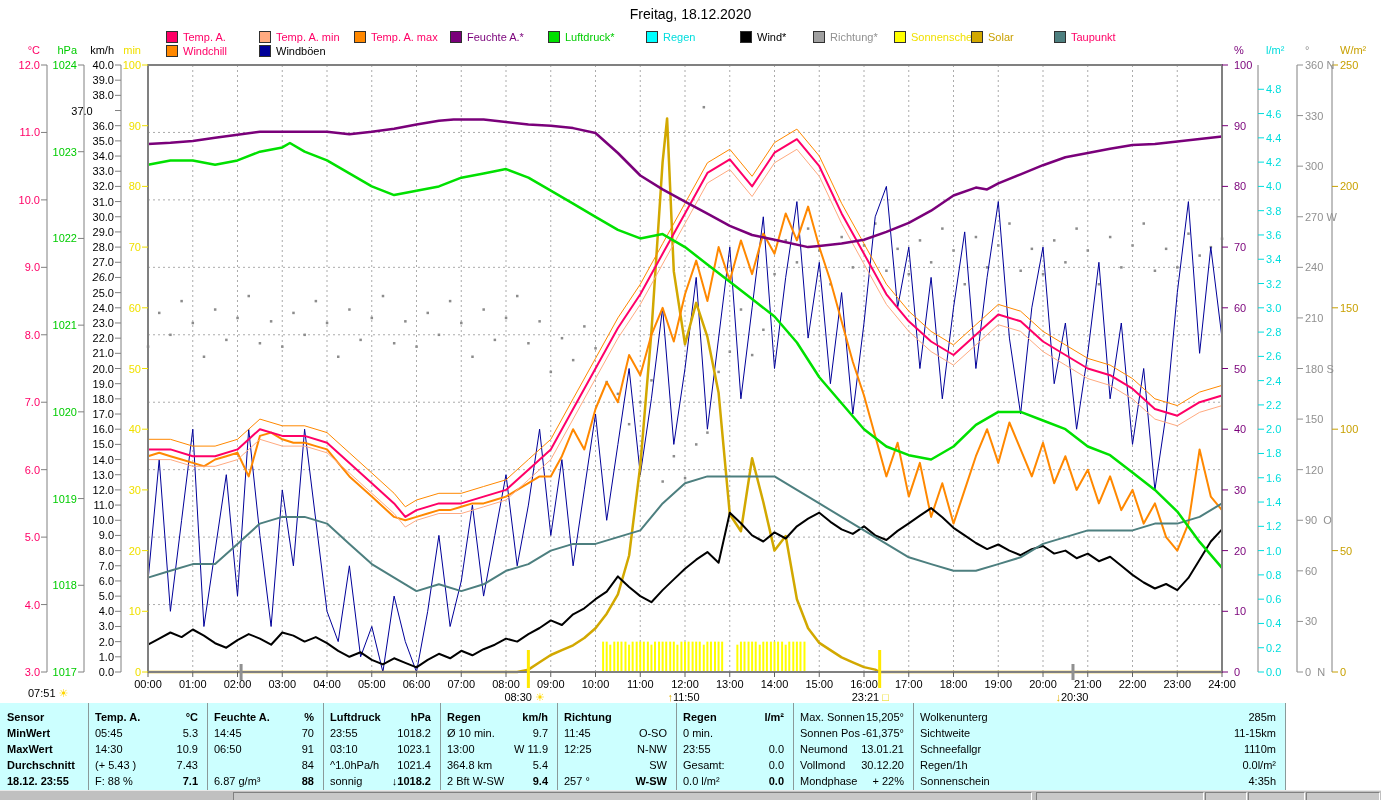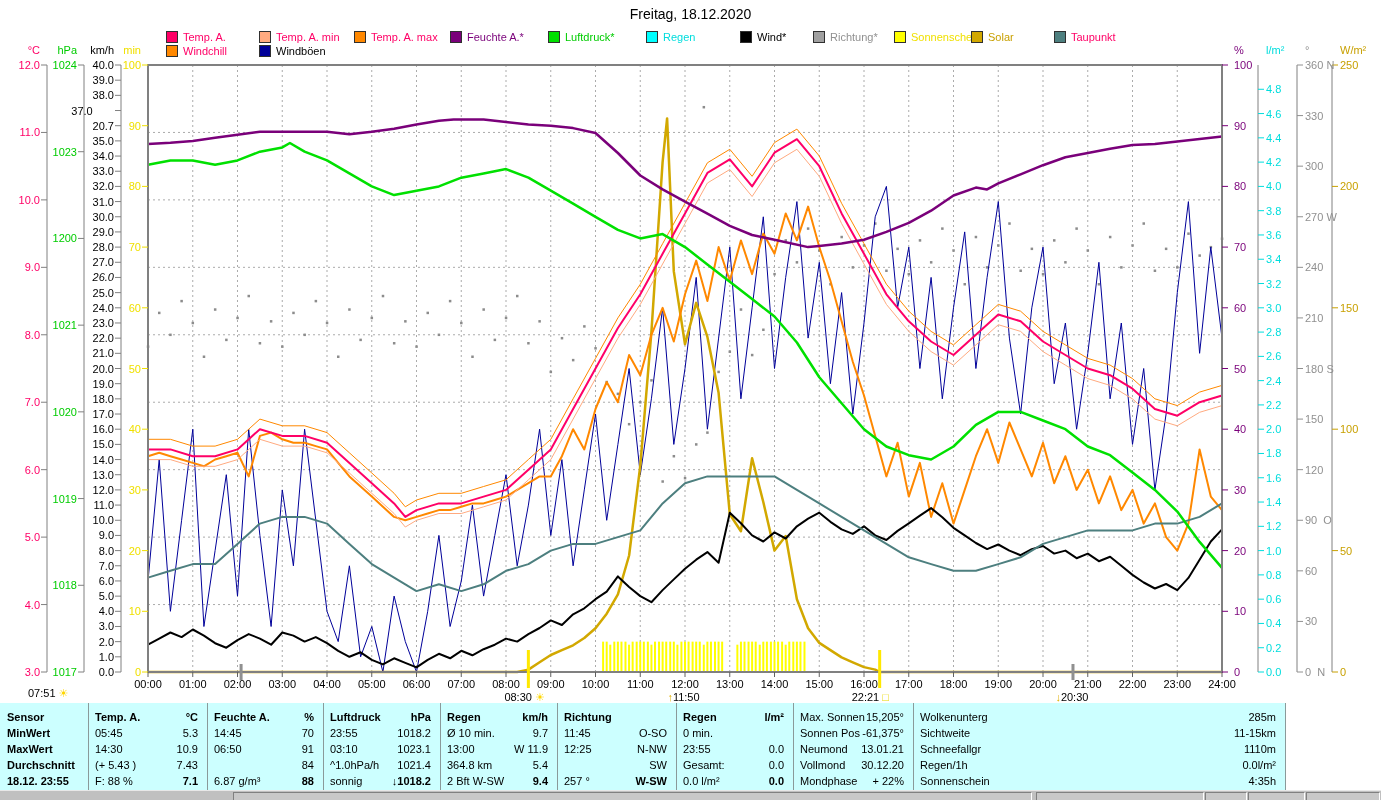--- a/index.html
+++ b/index.html
@@ -488,21 +488,21 @@
       <div class="axlab r" style="top: 328.778px; color: rgb(255, 0, 102); left: -24px; width: 64px;">8.0</div>
       <div class="axlab r" style="top: 261.333px; color: rgb(255, 0, 102); left: -24px; width: 64px;">9.0</div>
       <div class="axlab r" style="top: 193.889px; color: rgb(255, 0, 102); left: -24px; width: 64px;">10.0</div>
       <div class="axlab r" style="top: 126.444px; color: rgb(255, 0, 102); left: -24px; width: 64px;">11.0</div>
       <div class="axlab r" style="top: 59px; color: rgb(255, 0, 102); left: -24px; width: 64px;">12.0</div>
       <div class="axlab r" style="top: 666px; color: rgb(0, 204, 0); left: 13px; width: 64px;">1017</div>
       <div class="axlab r" style="top: 579.286px; color: rgb(0, 204, 0); left: 13px; width: 64px;">1018</div>
       <div class="axlab r" style="top: 492.571px; color: rgb(0, 204, 0); left: 13px; width: 64px;">1019</div>
       <div class="axlab r" style="top: 405.857px; color: rgb(0, 204, 0); left: 13px; width: 64px;">1020</div>
       <div class="axlab r" style="top: 319.143px; color: rgb(0, 204, 0); left: 13px; width: 64px;">1021</div>
-      <div class="axlab r" style="top: 232.429px; color: rgb(0, 204, 0); left: 13px; width: 64px;">1200</div>
+      <div class="axlab r" style="top: 232.429px; color: rgb(0, 204, 0); left: 13px; width: 64px;">1022</div>
       <div class="axlab r" style="top: 145.714px; color: rgb(0, 204, 0); left: 13px; width: 64px;">1023</div>
       <div class="axlab r" style="top: 59px; color: rgb(0, 204, 0); left: 13px; width: 64px;">1024</div>
       <div class="axlab r" style="top: 666px; color: rgb(0, 0, 0); left: 50px; width: 64px;">0.0</div>
       <div class="axlab r" style="top: 650.825px; color: rgb(0, 0, 0); left: 50px; width: 64px;">1.0</div>
       <div class="axlab r" style="top: 635.65px; color: rgb(0, 0, 0); left: 50px; width: 64px;">2.0</div>
       <div class="axlab r" style="top: 620.475px; color: rgb(0, 0, 0); left: 50px; width: 64px;">3.0</div>
       <div class="axlab r" style="top: 605.3px; color: rgb(0, 0, 0); left: 50px; width: 64px;">4.0</div>
       <div class="axlab r" style="top: 590.125px; color: rgb(0, 0, 0); left: 50px; width: 64px;">5.0</div>
       <div class="axlab r" style="top: 574.95px; color: rgb(0, 0, 0); left: 50px; width: 64px;">6.0</div>
       <div class="axlab r" style="top: 559.775px; color: rgb(0, 0, 0); left: 50px; width: 64px;">7.0</div>
@@ -527,21 +527,21 @@
       <div class="axlab r" style="top: 271.45px; color: rgb(0, 0, 0); left: 50px; width: 64px; font-style: italic;">26.0</div>
       <div class="axlab r" style="top: 256.275px; color: rgb(0, 0, 0); left: 50px; width: 64px;">27.0</div>
       <div class="axlab r" style="top: 241.1px; color: rgb(0, 0, 0); left: 50px; width: 64px;">28.0</div>
       <div class="axlab r" style="top: 225.925px; color: rgb(0, 0, 0); left: 50px; width: 64px;">29.0</div>
       <div class="axlab r" style="top: 210.75px; color: rgb(0, 0, 0); left: 50px; width: 64px;">30.0</div>
       <div class="axlab r" style="top: 195.575px; color: rgb(0, 0, 0); left: 50px; width: 64px;">31.0</div>
       <div class="axlab r" style="top: 180.4px; color: rgb(0, 0, 0); left: 50px; width: 64px;">32.0</div>
       <div class="axlab r" style="top: 165.225px; color: rgb(0, 0, 0); left: 50px; width: 64px;">33.0</div>
       <div class="axlab r" style="top: 150.05px; color: rgb(0, 0, 0); left: 50px; width: 64px;">34.0</div>
       <div class="axlab r" style="top: 134.875px; color: rgb(0, 0, 0); left: 50px; width: 64px;">35.0</div>
-      <div class="axlab r" style="top: 119.7px; color: rgb(0, 0, 0); left: 50px; width: 64px;">20.7</div>
+      <div class="axlab r" style="top: 119.7px; color: rgb(0, 0, 0); left: 50px; width: 64px;">36.0</div>
       <div class="axlab r" style="top: 104.525px; color: rgb(0, 0, 0); left: 50px; width: 64px; text-align: center;">37.0</div>
       <div class="axlab r" style="top: 89.35px; color: rgb(0, 0, 0); left: 50px; width: 64px;">38.0</div>
       <div class="axlab r" style="top: 74.175px; color: rgb(0, 0, 0); left: 50px; width: 64px;">39.0</div>
       <div class="axlab r" style="top: 59px; color: rgb(0, 0, 0); left: 50px; width: 64px;">40.0</div>
       <div class="axlab r" style="top: 666px; color: rgb(240, 224, 0); left: 77px; width: 64px;">0</div>
       <div class="axlab r" style="top: 605.3px; color: rgb(240, 224, 0); left: 77px; width: 64px;">10</div>
       <div class="axlab r" style="top: 544.6px; color: rgb(240, 224, 0); left: 77px; width: 64px;">20</div>
       <div class="axlab r" style="top: 483.9px; color: rgb(240, 224, 0); left: 77px; width: 64px;">30</div>
       <div class="axlab r" style="top: 423.2px; color: rgb(240, 224, 0); left: 77px; width: 64px;">40</div>
       <div class="axlab r" style="top: 362.5px; color: rgb(240, 224, 0); left: 77px; width: 64px;">50</div>
@@ -630,21 +630,21 @@
       <div class="xlab" style="left: 1021px; top: 678px;">20:00</div>
       <div class="xlab" style="left: 1065.75px; top: 678px;">21:00</div>
       <div class="xlab" style="left: 1110.5px; top: 678px;">22:00</div>
       <div class="xlab" style="left: 1155.25px; top: 678px;">23:00</div>
       <div class="xlab" style="left: 1200px; top: 678px;">24:00</div>
     </div>
 
   <div class="marker" id="mk-sunrise" style="left: 28px; top: 687px;"><span>07:51</span> <span class="ico">☀</span></div>
   <div class="marker" id="mk-sunstart" style="left: 504.375px; top: 691px;"><span>08:30</span> <span class="ico">☀</span></div>
   <div class="marker" id="mk-moonrise" style="left: 667.393px; top: 691px;"><span class="arr">↑</span><span>11:50</span></div>
-  <div class="marker" id="mk-sunset" style="left: 851.663px; top: 691px;"><span>22:21</span> <span class="sq">□</span></div>
+  <div class="marker" id="mk-sunset" style="left: 851.663px; top: 691px;"><span>23:21</span> <span class="sq">□</span></div>
   <div class="marker" id="mk-moonset" style="left: 1055.38px; top: 691px;"><span class="arr">↓</span><span>20:30</span></div>
 
   <div id="tablewrap">
       <div class="tsep" style="left: 88px;"></div>
       <div class="tsep" style="left: 207px;"></div>
       <div class="tsep" style="left: 323px;"></div>
       <div class="tsep" style="left: 440px;"></div>
       <div class="tsep" style="left: 557px;"></div>
       <div class="tsep" style="left: 676px;"></div>
       <div class="tsep" style="left: 793px;"></div>

